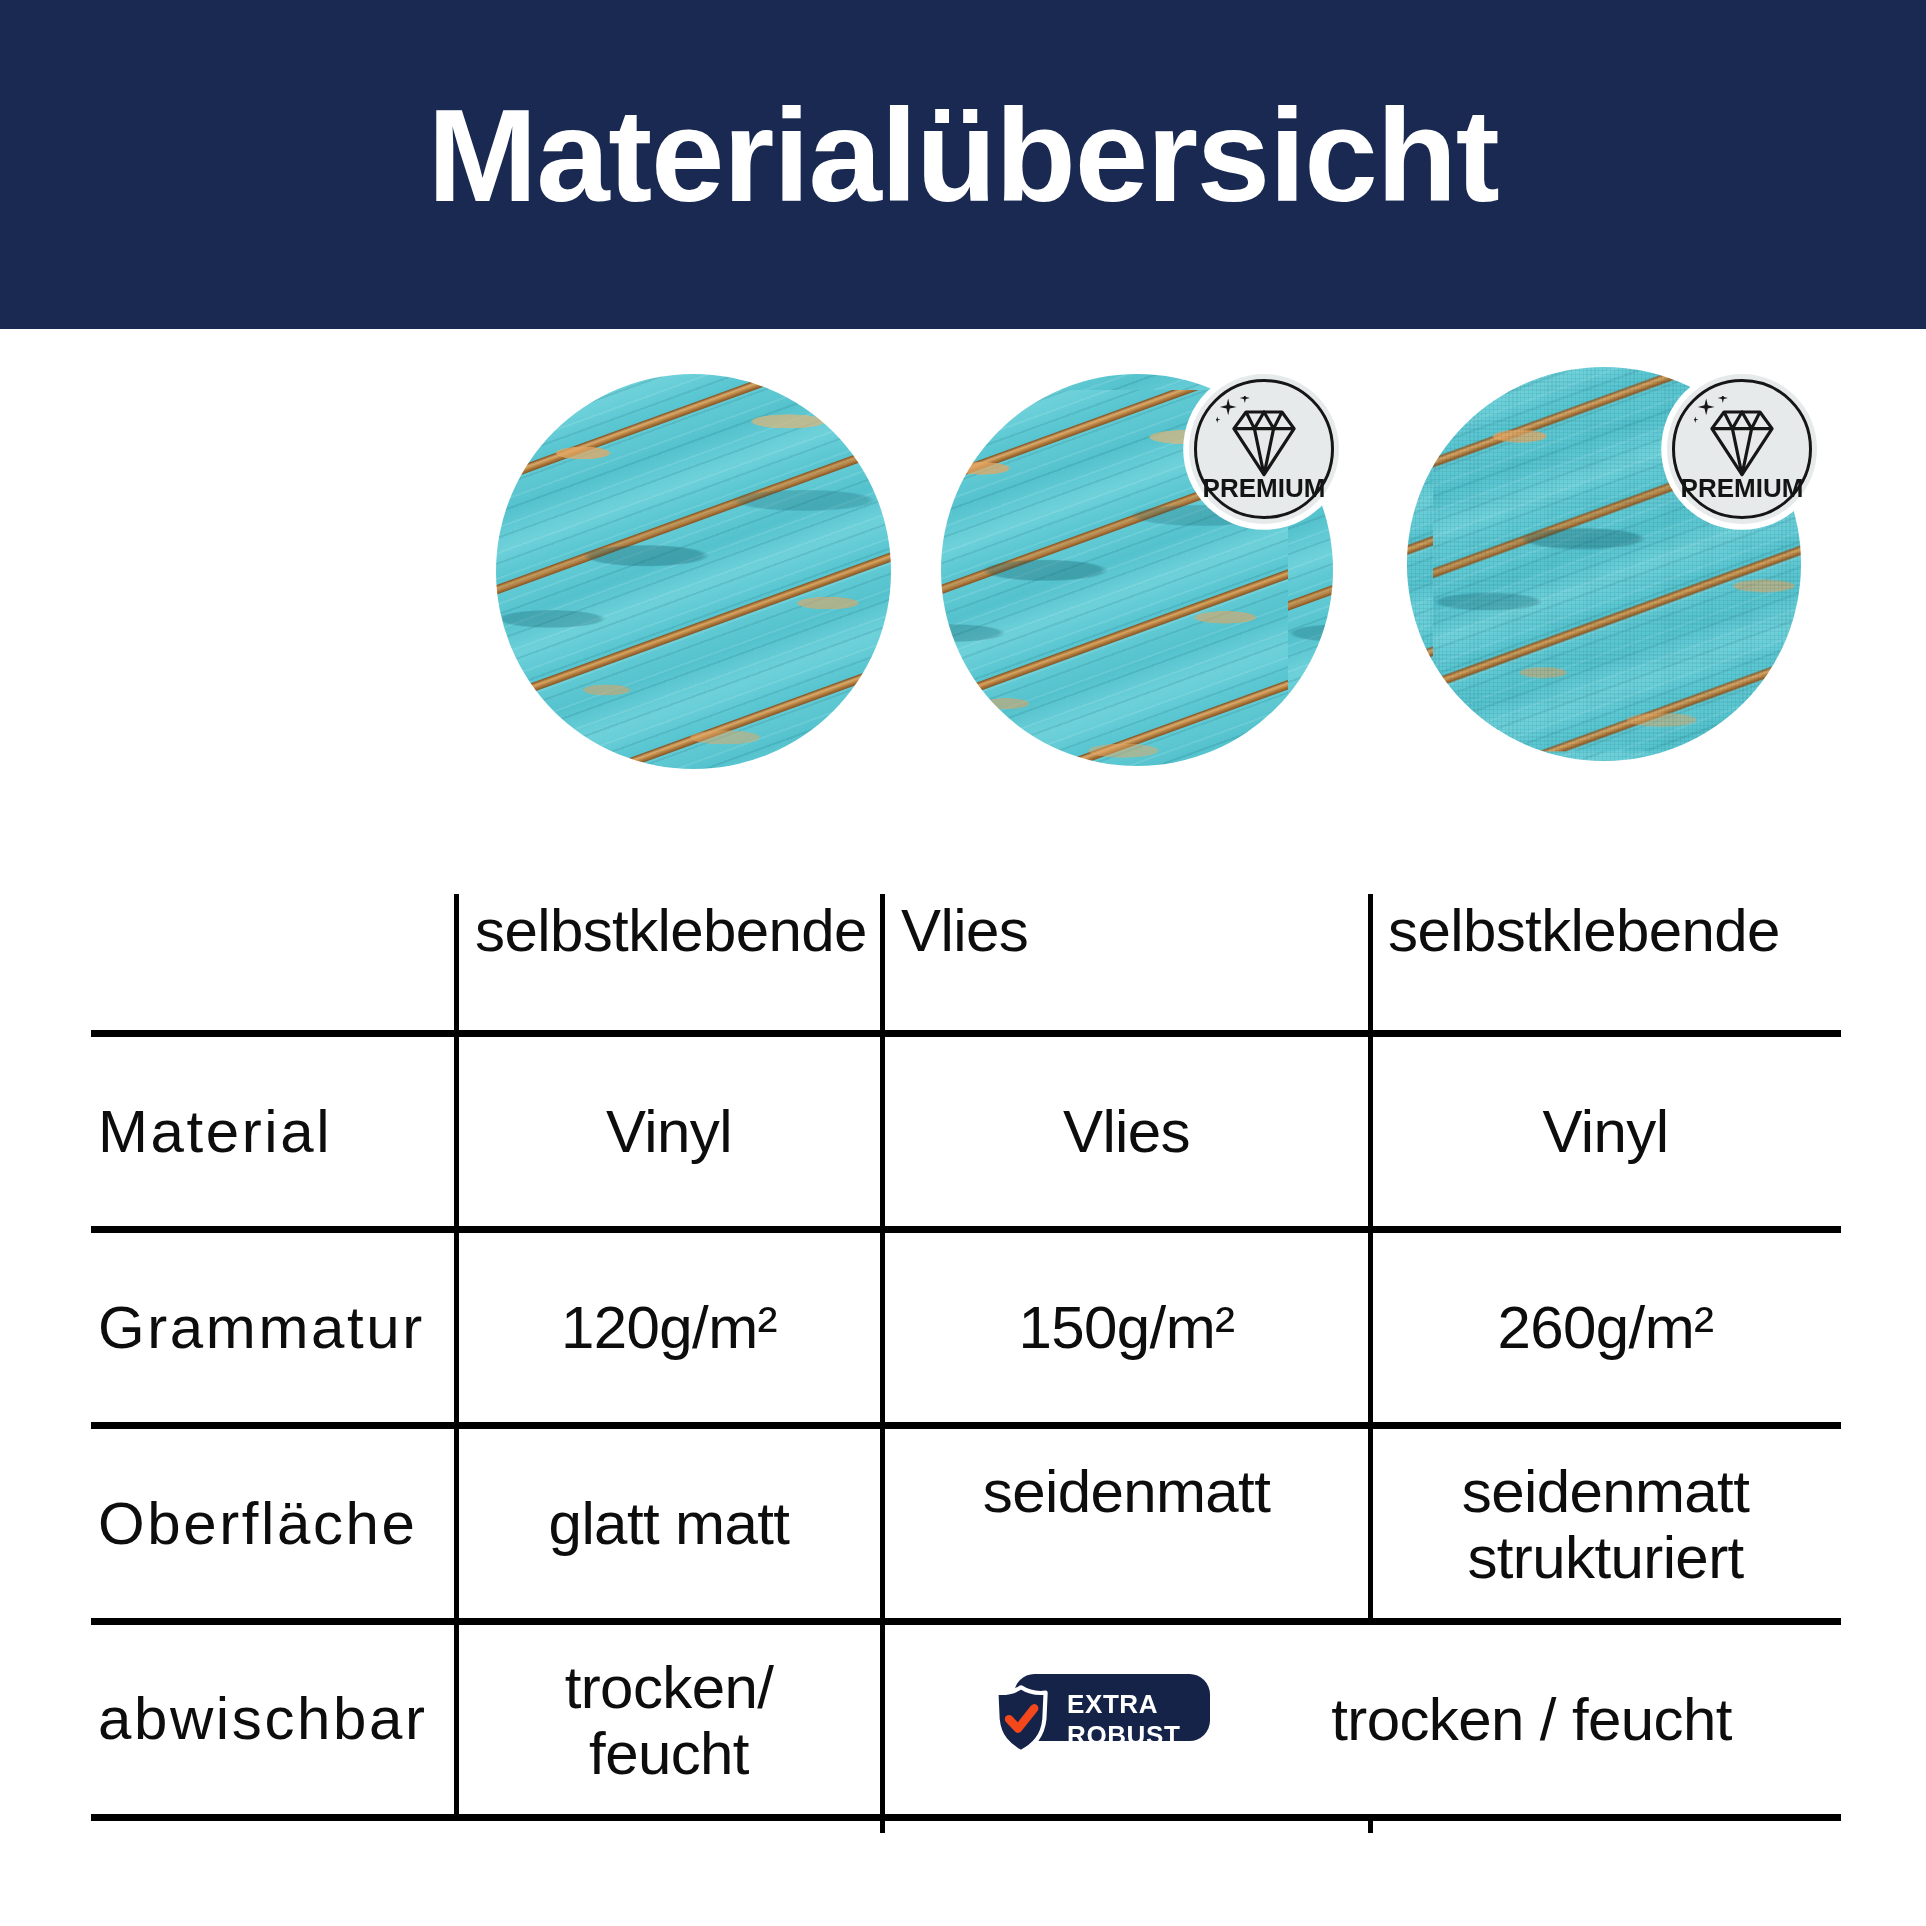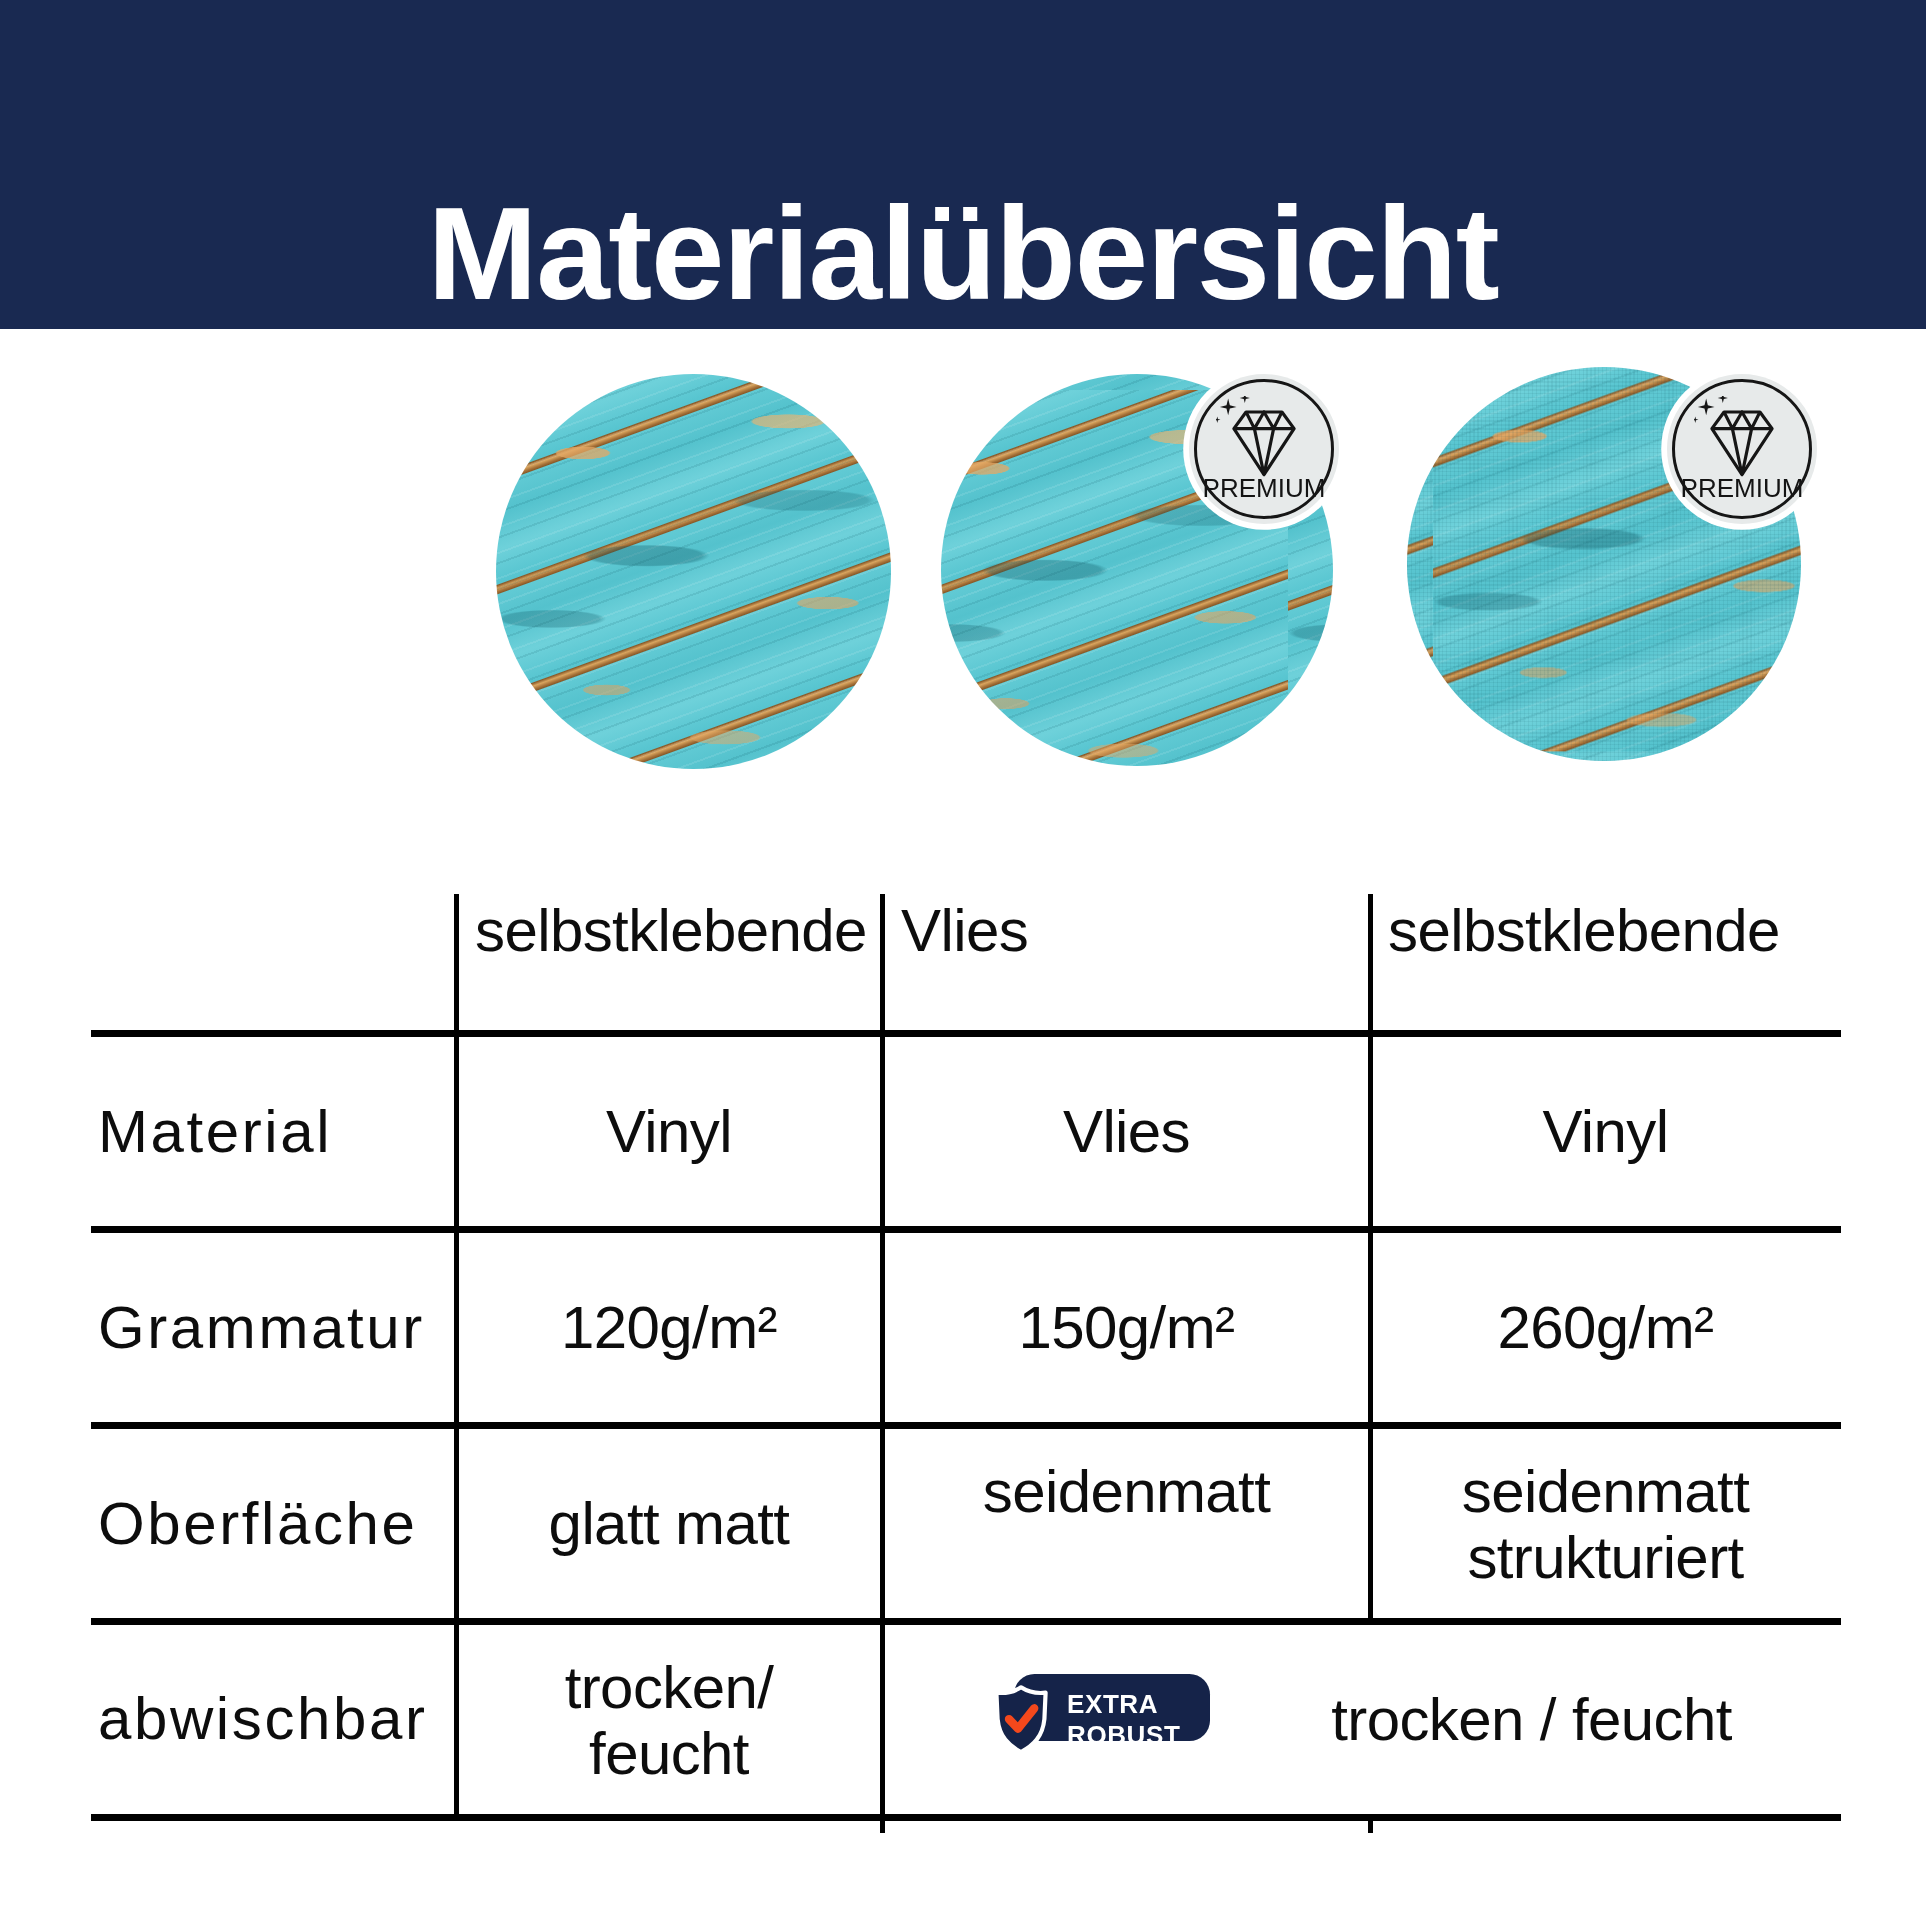--- a/index.html
+++ b/index.html
@@ -4,21 +4,21 @@
 <style>
   html,body{margin:0;padding:0;background:#ffffff;}
   .canvas{
     position:relative;width:1926px;height:1926px;background:#ffffff;overflow:hidden;
     font-family:"Liberation Sans", sans-serif;color:#0d0d0d;
   }
 
   
   .banner{
     position:absolute;left:0;top:0;width:1926px;height:329px;background:#192951;
-    display:flex;align-items:flex-end;justify-content:center;
+    display:flex;align-items:center;justify-content:center;
   }
   .banner .title{
     margin:0;color:#ffffff;font-size:132px;font-weight:bold;letter-spacing:-1.3px;
     line-height:1;transform:translateY(-9px);
   }
 
   
   .swatch{
     position:absolute;border-radius:50%;
     background-color:#5bc6d1;
@@ -54,21 +54,21 @@
     background:#e7eaea;box-shadow:0 0 0 5.8px #ffffff;z-index:5;
   }
   .premium-badge.b2{left:1189px;top:374px;}
   .premium-badge.b3{left:1667px;top:374px;}
   .premium-badge::before{
     content:"";position:absolute;inset:5.1px;border-radius:50%;border:3.2px solid #161616;
   }
   .premium-badge svg{position:absolute;left:50%;top:22px;transform:translateX(-50%);}
   .premium-label{
     position:absolute;left:0;right:0;top:100px;text-align:center;
-    font-size:26px;font-weight:400;color:#141414;letter-spacing:0;line-height:28px;
+    font-size:26px;font-weight:700;color:#141414;letter-spacing:0;line-height:28px;
   }
 
   
   .hline{position:absolute;left:91px;width:1750px;height:7px;background:#000;}
   .hl1{top:1030px;}.hl2{top:1226px;}.hl3{top:1422px;}.hl4{top:1618px;}.hl5{top:1814px;}
   .vline{position:absolute;width:5.1px;background:#000;}
   .vl1{left:454px;top:894px;height:927px;}
   .vl2{left:880px;top:894px;height:939px;}
   .vl3a{left:1368px;top:894px;height:731px;}
   .vl3b{left:1368px;top:1814px;height:18.6px;}

